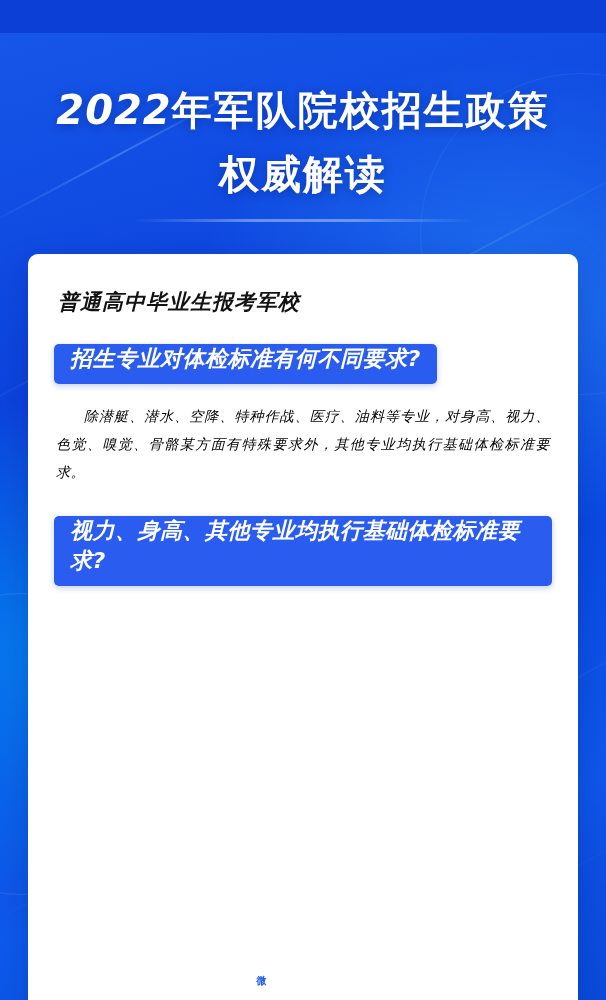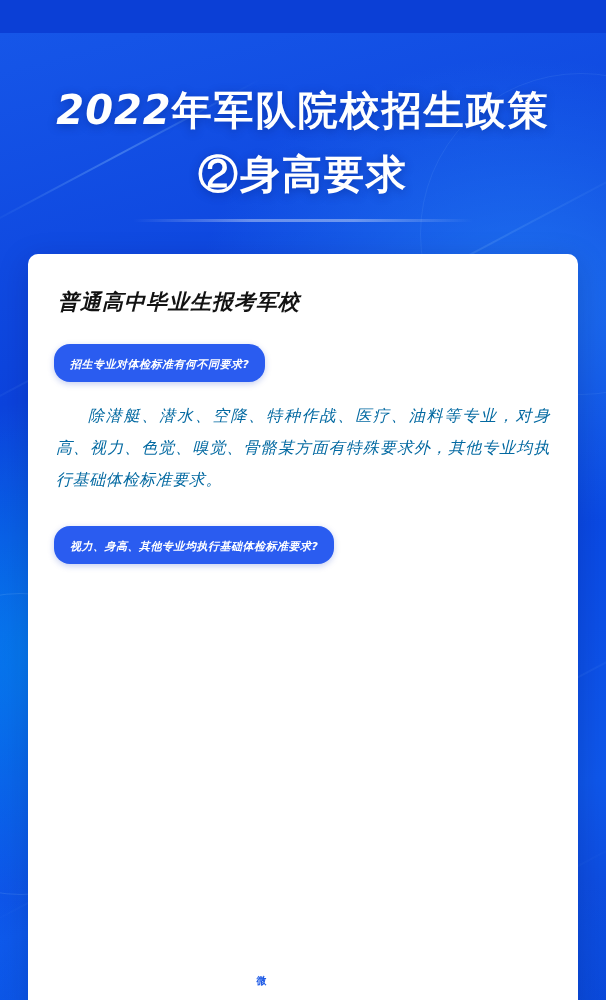--- a/index.html
+++ b/index.html
@@ -93,33 +93,33 @@
     font-size: 21px;
     font-weight: bold;
     color: #121212;
     letter-spacing: 1px;
     margin: 4px 0 28px 4px;
   }
   .q-badge {
     display: inline-block;
     background: #2a5cf0;
     color: #ffffff;
-    font-size: 11px;
+    font-size: 22px;
     font-weight: bold;
     letter-spacing: 0.5px;
-    padding: 13px 16px 10px 16px;
-    border-radius: 16px;
+    padding: 0 16px 10px 16px;
+    border-radius: 5px;
     font-family: "DejaVu Sans", sans-serif;
     box-shadow: 0 2px 6px rgba(20,60,200,0.25);
   }
   .answer {
     font-family: "DejaVu Serif", serif;
-    font-size: 16px;
+    font-size: 14px;
     line-height: 2.0;
-    color: #0369a1;
+    color: #000000;
     margin: 18px 2px 30px 2px;
     text-indent: 2em;
     text-align: justify;
     letter-spacing: 0.6px;
   }
   .section + .section {
     margin-top: 4px;
   }
 
   
@@ -200,21 +200,21 @@
     <div class="streak" style="top:820px; left:-30px; width:300px; opacity:0.4;"></div>
     <div class="streak" style="top:900px; left:240px; width:420px; opacity:0.35;"></div>
     <div class="glow-ring" style="top:560px; left:-130px; width:300px; height:300px;"></div>
     <div class="glow-ring" style="top:40px; left:420px; width:320px; height:320px; opacity:0.6;"></div>
   </div>
 
   <div class="header">
     <div class="title-line title-line-1">
       <span class="year">2022</span><span>年军队院校招生政策</span>
     </div>
-    <div class="title-line title-line-2">②身高要求</div>
+    <div class="title-line title-line-2">权威解读</div>
     <div class="title-underline"></div>
   </div>
 
   <div class="card">
     <div class="card-heading">普通高中毕业生报考军校</div>
 
     <div class="section">
       <div class="q-badge">招生专业对体检标准有何不同要求?</div>
       <div class="answer">除潜艇、潜水、空降、特种作战、医疗、油料等专业，对身高、视力、色觉、嗅觉、骨骼某方面有特殊要求外，其他专业均执行基础体检标准要求。</div>
     </div>

